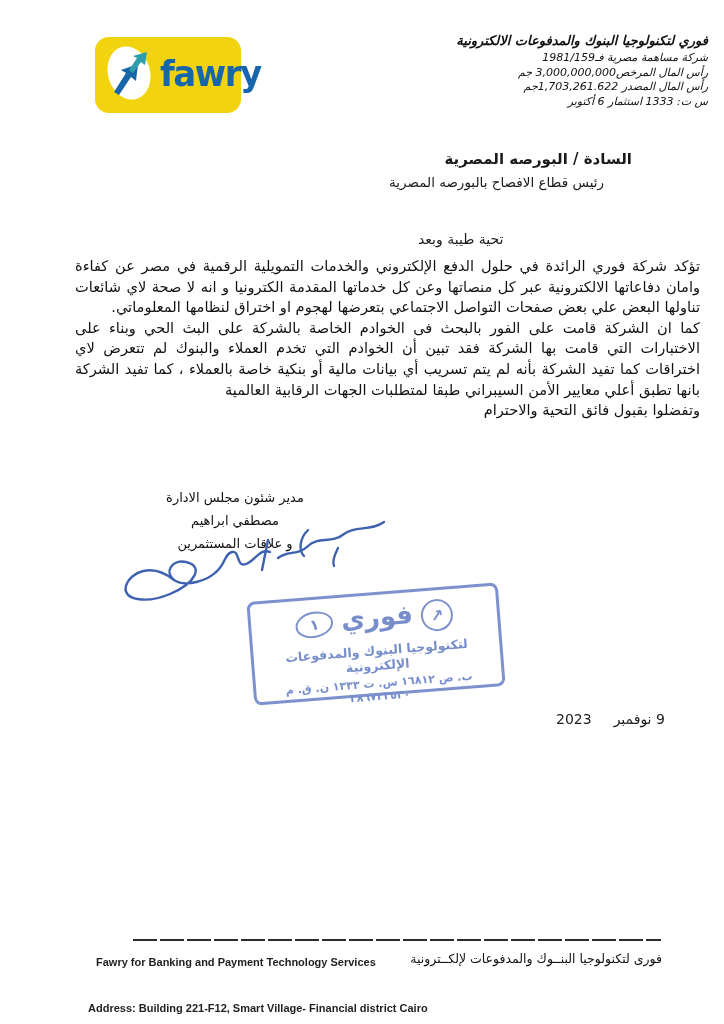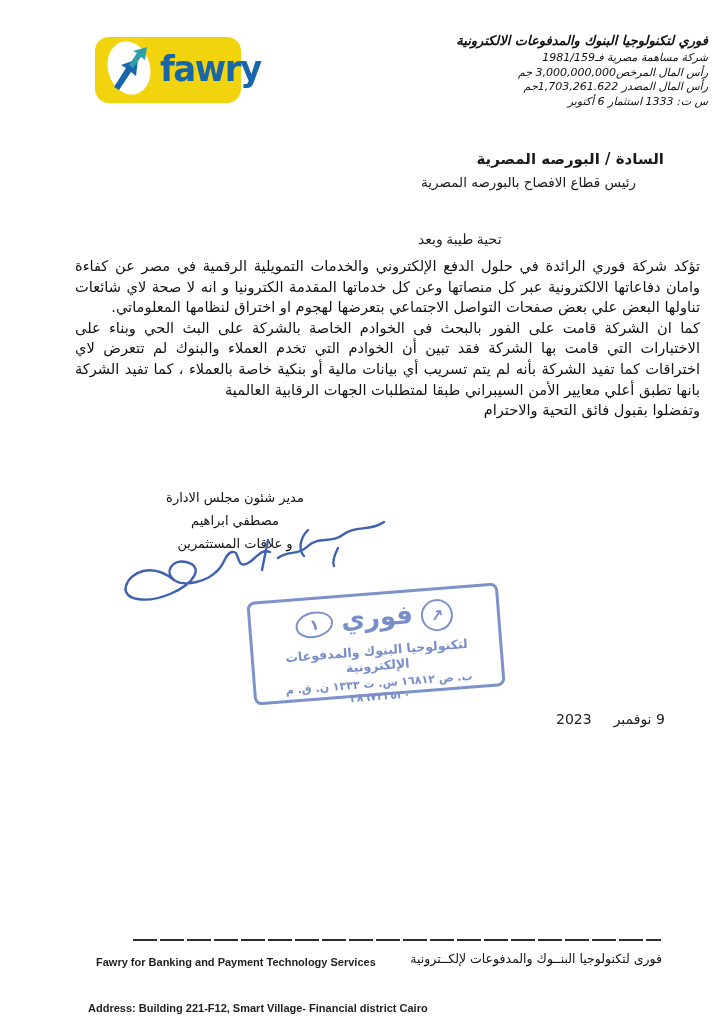--- a/index.html
+++ b/index.html
@@ -4,40 +4,40 @@
 <style>
   * { margin:0; padding:0; box-sizing:border-box; }
   html,body { background:#9c9c9c; }
   .page {
     position:relative; width:724px; height:1024px; background:#ffffff;
     margin:0 auto; overflow:hidden;
     font-family:"DejaVu Sans", sans-serif; color:#1a1a1a;
   }
   
   .logo {
-    position:absolute; left:95px; top:37px; width:146px; height:66px;
+    position:absolute; left:95px; top:37px; width:146px; height:76px;
     background:#F2D40E; border-radius:14px;
     display:flex; align-items:center; gap:4px; padding-left:7px;
   }
   .logo-word {
     font-weight:800; font-size:34px; color:#1766A9; letter-spacing:-1.5px;
     transform:scaleY(1.05); padding-bottom:4px;
   }
   
   .letterhead {
     position:absolute; right:16px; top:33px; width:300px;
     direction:rtl; text-align:right; color:#111;font-style:italic;
   }
   .letterhead .lh-title { font-size:13px; font-weight:bold; margin-bottom:3px; white-space:nowrap; }
   .letterhead .lh-line  { font-size:11px; line-height:14.5px; }
   
-  .addressee { position:absolute; right:60px; top:150px; direction:rtl; text-align:right; }
+  .addressee { position:absolute; right:92px; top:150px; direction:rtl; text-align:right; }
   .addr-to   { font-size:15px; font-weight:bold; }
   .addr-attn { font-size:13.5px; margin-top:6px; margin-right:28px; }
-  .greeting  { position:absolute; left:418px; top:231px; font-size:14px; direction:rtl;font-family:Liberation Serif, serif; }
+  .greeting  { position:absolute; left:418px; top:231px; font-size:14px; direction:rtl; }
   
   .body-text {
     position:absolute; left:75px; top:256px; width:625px;
     direction:rtl; text-align:justify; text-justify:inter-word;
     font-size:14.6px; line-height:20.6px; color:#111;
   }
   .closing { text-align:right; }
   
   .sig-block {
     position:absolute; left:110px; top:486px; width:250px;

